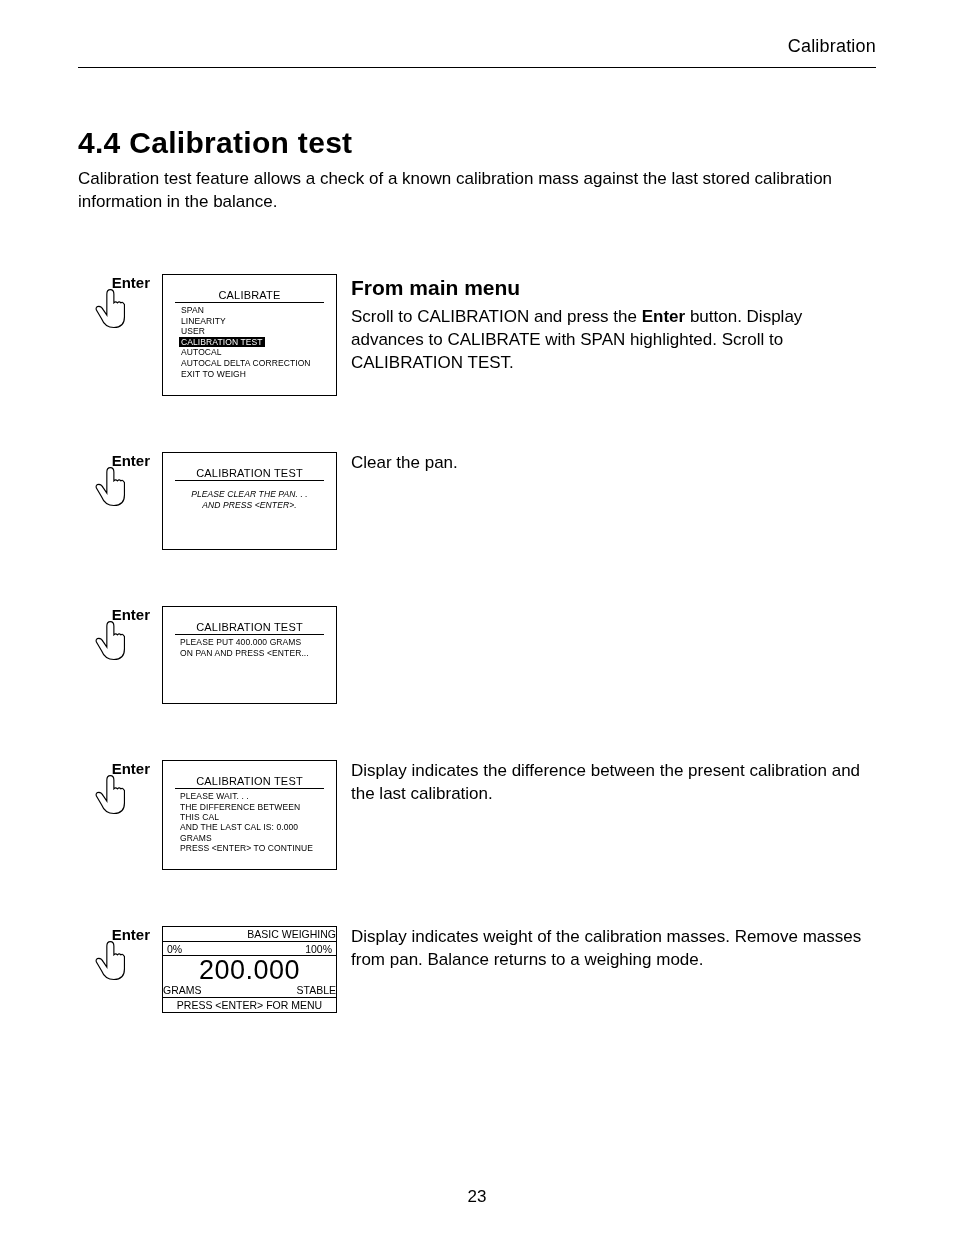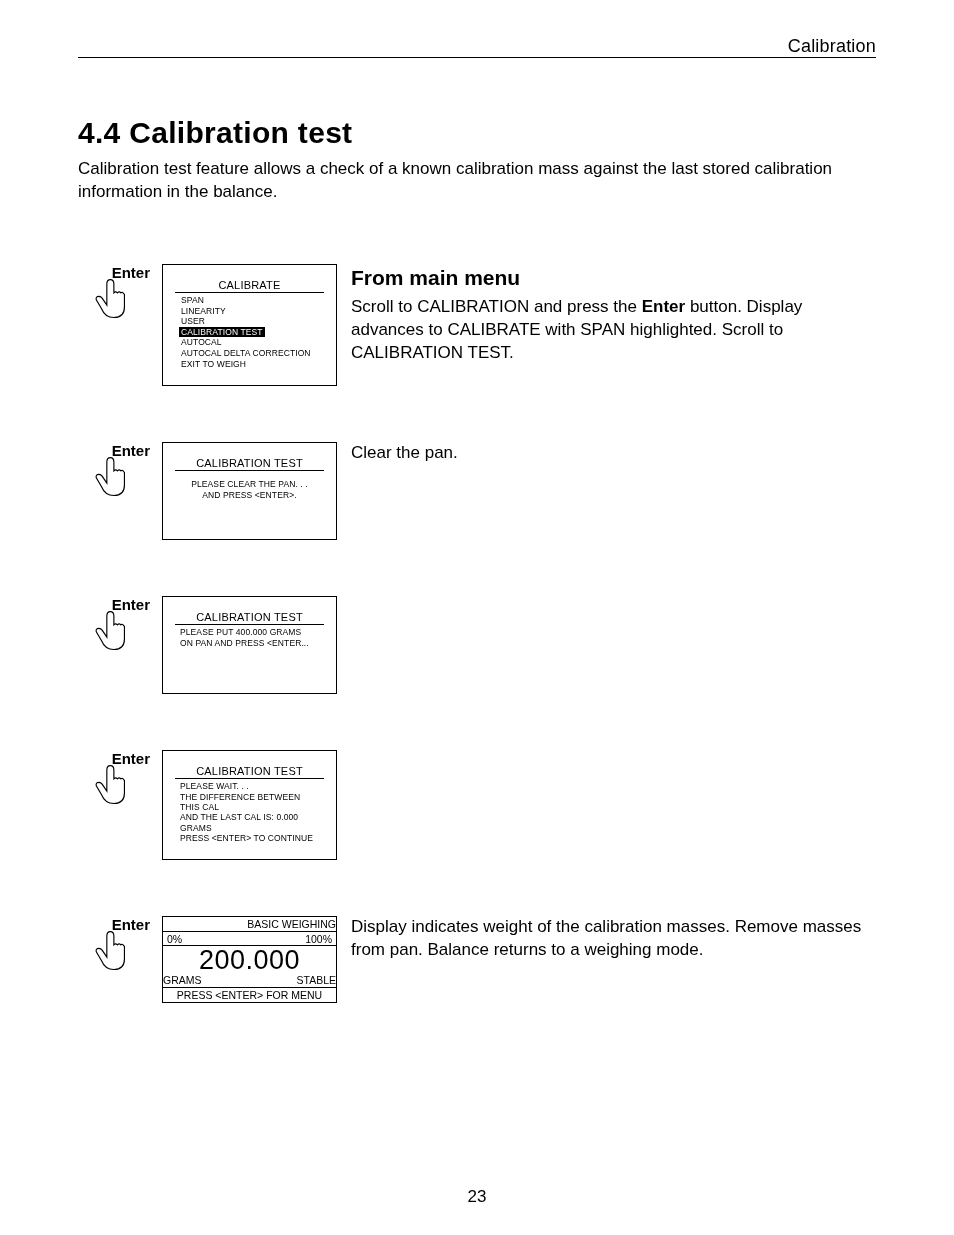--- a/index.html
+++ b/index.html
@@ -12,21 +12,21 @@
     color: #000;
   }
   .page {
     padding: 36px 78px 0 78px;
   }
   .header-right {
     text-align: right;
     font-size: 18px;
     font-family: "Arial Narrow", Arial, sans-serif;
     letter-spacing: 0.2px;
-    padding-bottom: 0;
+    padding-bottom: 10px;
     border-bottom: 1.5px solid #000;
     margin-bottom: 58px;
   }
   .section-title {
     font-weight: bold;
     font-size: 30px;
     font-family: "Arial Narrow", Arial, sans-serif;
     letter-spacing: 0.3px;
     margin-bottom: 8px;
   }
@@ -89,20 +89,21 @@
   }
   .menu-item.hl {
     background: #000;
     color: #fff;
     display: inline-block;
     padding: 0 2px;
     margin: 0 -1px;
   }
   .msg-center {
     text-align: center;
+    font-style: italic;
   }
   .desc {
     font-family: "Arial Narrow", Arial, sans-serif;
     font-size: 17px;
     line-height: 1.35;
     flex: 1;
     padding-top: 0;
   }
   .desc .sub-title {
     font-weight: bold;
@@ -235,20 +236,21 @@
     </div>
     <div class="screen">
       <div class="screen-title">CALIBRATION TEST</div>
       <div class="screen-body" id="lines3">
           <div>PLEASE WAIT. . .</div>
           <div>THE DIFFERENCE BETWEEN THIS CAL</div>
           <div>AND THE LAST CAL IS: 0.000 GRAMS</div>
           <div>PRESS &lt;ENTER&gt; TO CONTINUE</div>
         </div>
     </div>
+    <div class="desc">Display indicates the difference between the present calibration and the last calibration.</div>
   </div>
 
   <div class="step">
     <div class="enter-col">
       <div class="enter-label">Enter</div>
       <svg class="hand" viewBox="0 0 50 50">
         <path d="M18 8 q0 -5 4 -5 q4 0 4 5 v10 q2 -2 4 0 q2 -2 4 0 q2 -2 4 2 v14 q0 12 -12 12 q-10 0 -14 -10 l-6 -10 q-1 -4 3 -4 q3 0 5 4 l4 6 z" fill="none" stroke="#000" stroke-width="1.3"></path>
       </svg>
     </div>
     <div class="weigh-screen">

